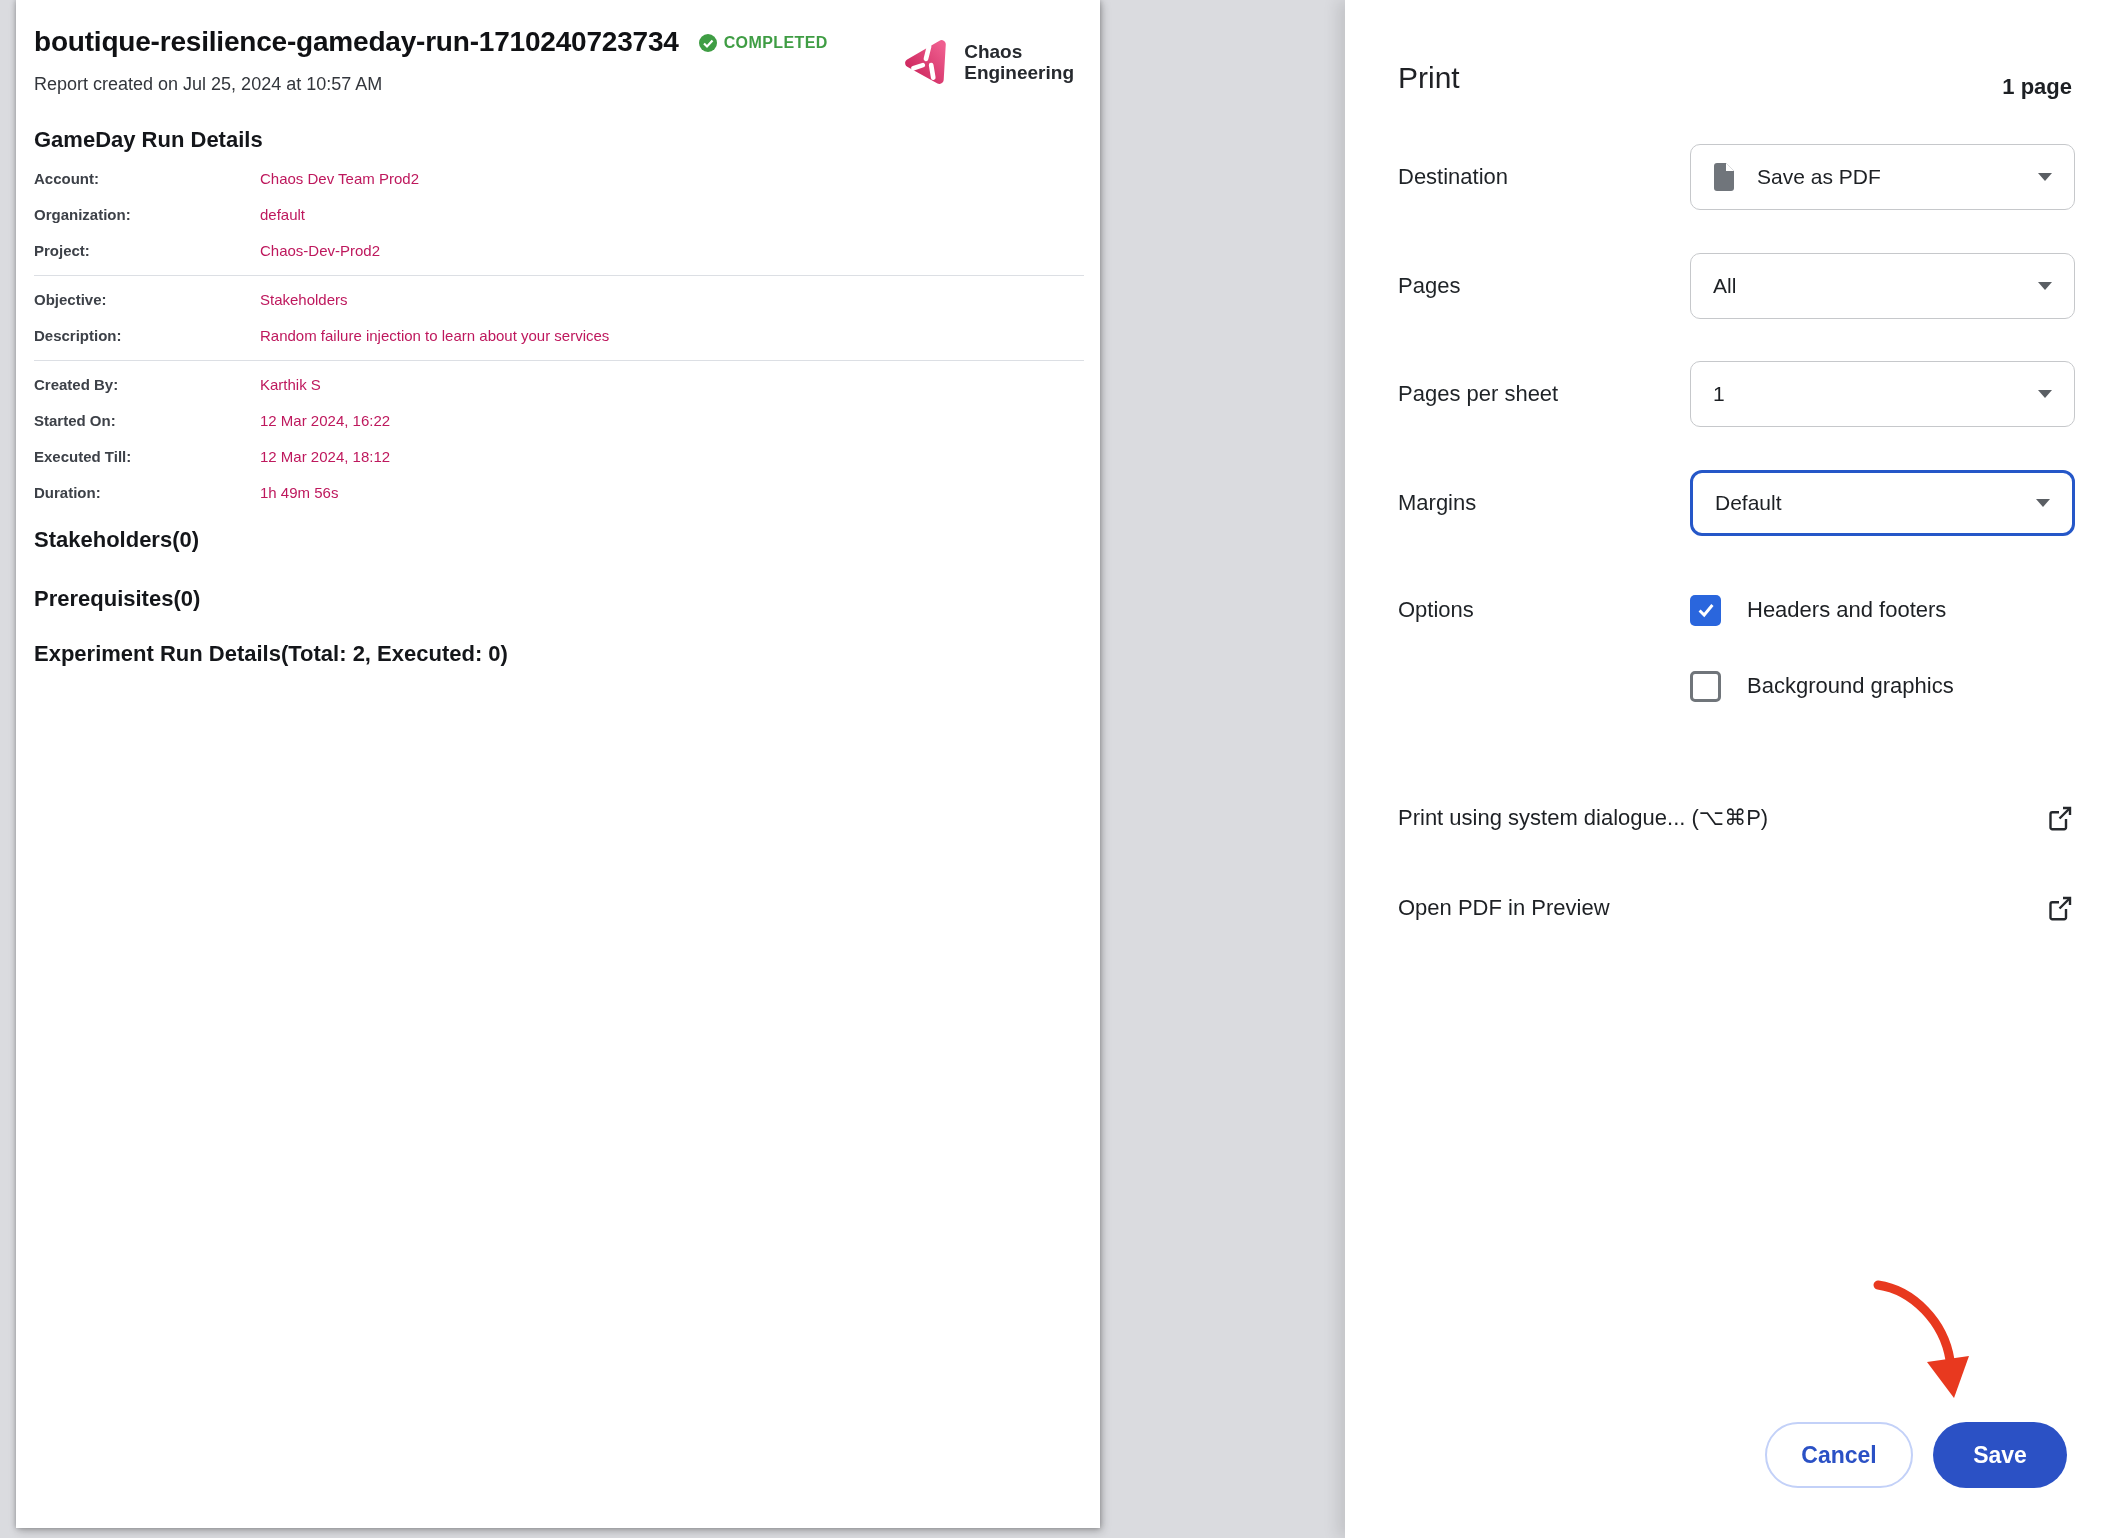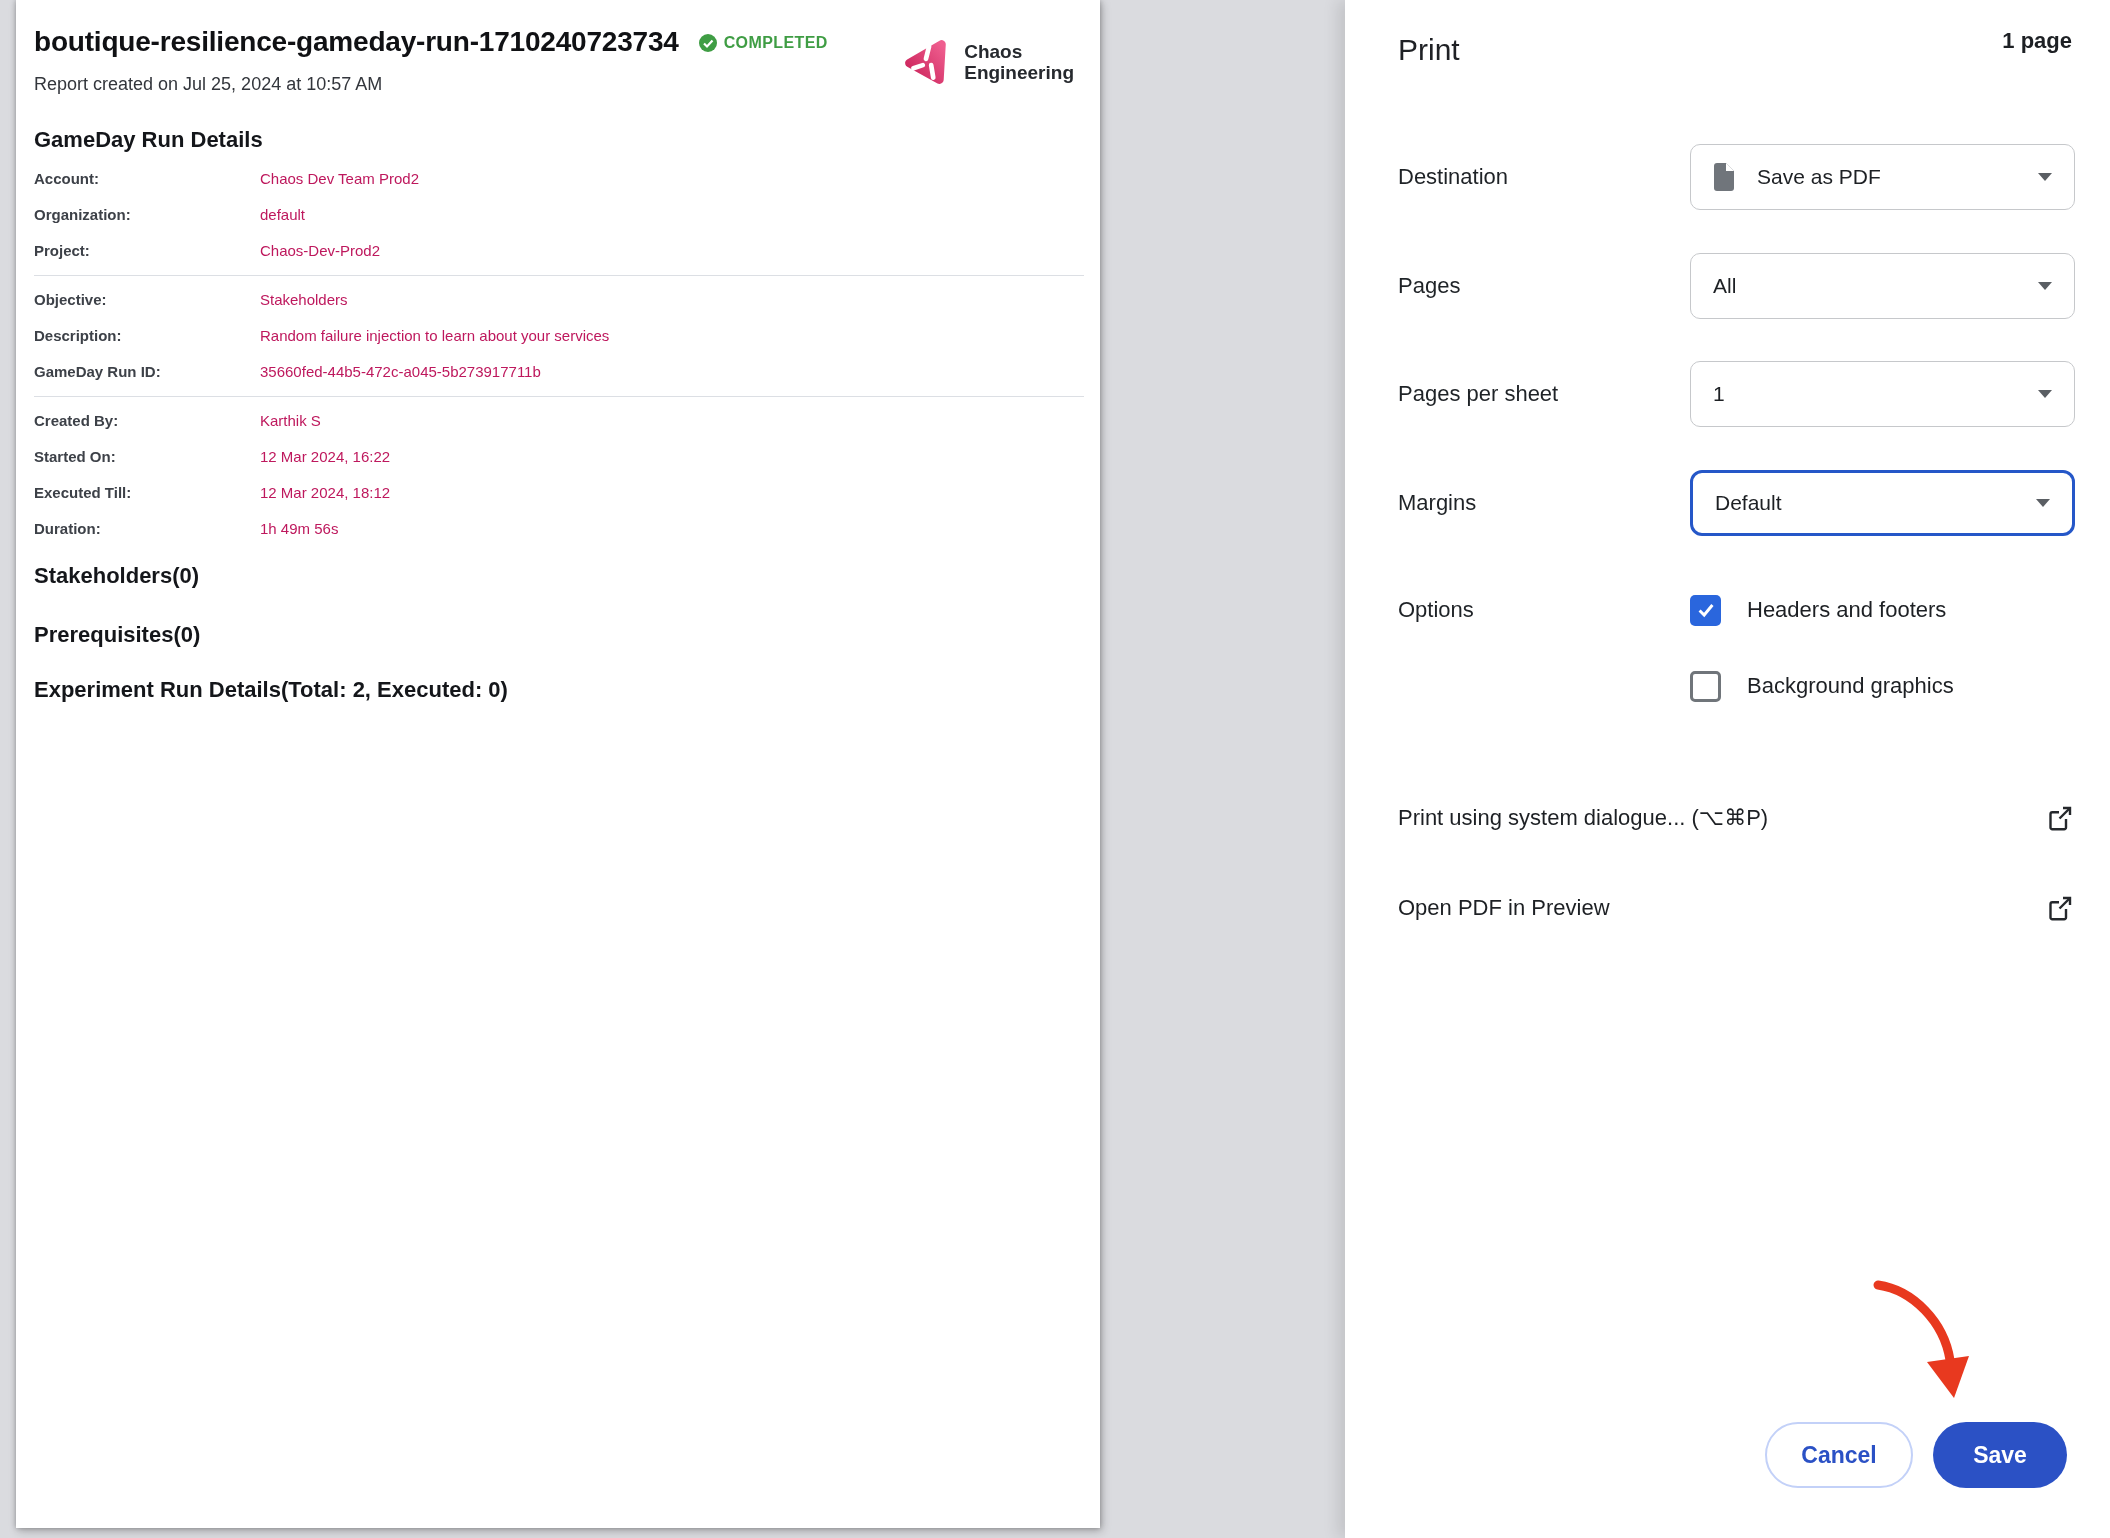--- a/index.html
+++ b/index.html
@@ -42,22 +42,22 @@
   .h2-exp { margin-top:29px; }
 
   
   .panel {
     position:absolute; left:1345px; top:0;
     width:765px; height:1538px;
     background:#ffffff;
     box-shadow:-8px 0 14px rgba(0,0,0,.10);
   }
   .panel-header {
-    position:absolute; top:28px; left:53px; right:38px;
-    display:flex; justify-content:space-between; align-items:flex-start;
+    position:absolute; top:56px; left:53px; right:38px;
+    display:flex; justify-content:space-between; align-items:flex-end;
   }
   .panel-title { font-size:30px; color:#1f2125; line-height:44px; }
   .page-count { font-size:22px; color:#1d2024; font-weight:600; }
 
   .p-row { position:absolute; left:53px; right:35px; height:66px; display:flex; align-items:center; }
   .p-label { font-size:22px; color:#1f2327; width:292px; flex:none; }
   .select {
     width:458px; height:66px;
     border:1px solid #c6c8cb; border-radius:10px;
     display:flex; align-items:center;
@@ -156,24 +156,20 @@
     <hr class="divider">
 
     <div class="d-row">
       <span class="d-label">Objective:</span>
       <span class="d-value">Stakeholders</span>
     </div>
     <div class="d-row">
       <span class="d-label">Description:</span>
       <span class="d-value">Random failure injection to learn about your services</span>
     </div>
-    <div class="d-row">
-      <span class="d-label">GameDay Run ID:</span>
-      <span class="d-value">35660fed-44b5-472c-a045-5b273917711b</span>
-    </div>
 
     <hr class="divider">
 
     <div class="d-row">
       <span class="d-label">Created By:</span>
       <span class="d-value">Karthik S</span>
     </div>
     <div class="d-row">
       <span class="d-label">Started On:</span>
       <span class="d-value">12 Mar 2024, 16:22</span>

